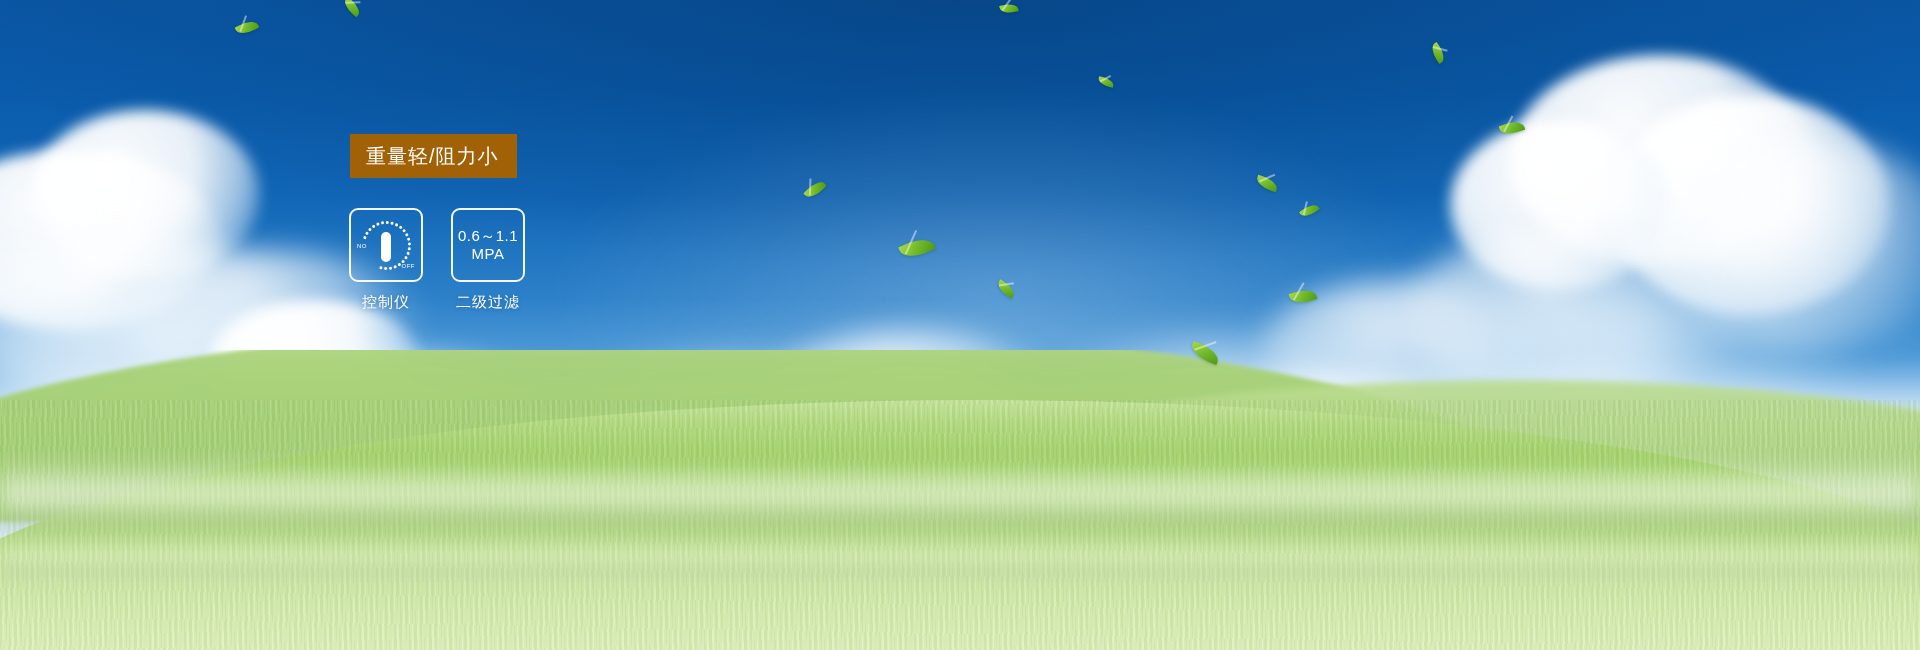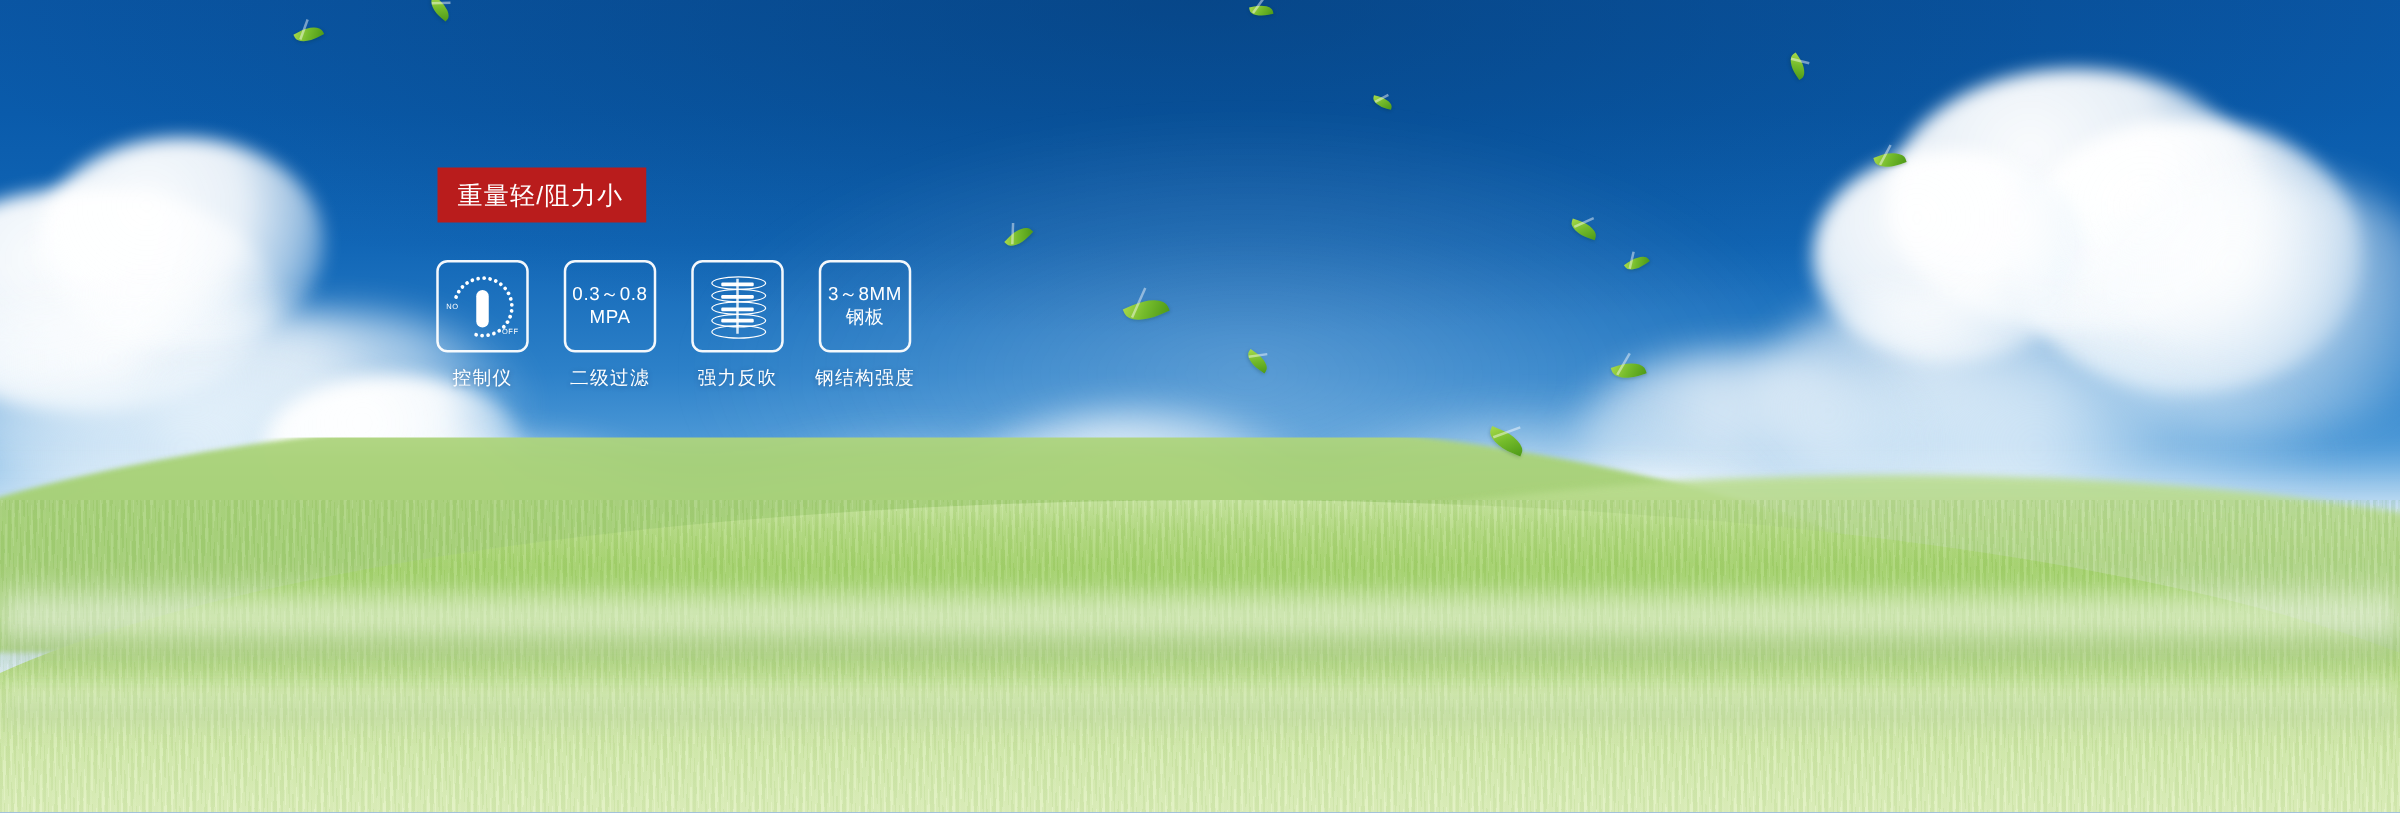--- a/index.html
+++ b/index.html
@@ -255,21 +255,21 @@
   }
   .badge {
     display: flex;
     align-items: center;
     justify-content: center;
     font-size: 20px;
     letter-spacing: 1px;
     white-space: nowrap;
   }
   .badge-left {
-    background: #b91c1c;
+    background: #a16207;
     color: #ffffff;
     padding: 0 18px 0 16px;
     position: relative;
     z-index: 2;
   }
   .badge-right {
     background: #ffffff;
     color: #0f5bb0;
     padding: 0 16px 0 20px;
     position: relative;
@@ -532,51 +532,25 @@
             <div class="tag tag-no">NO</div>
             <div class="tag tag-off">OFF</div>
           </div>
         </div>
         <div class="feature-label">控制仪</div>
       </div>
 
       <div class="feature">
         <div class="feature-box">
           <div class="icon-text">
-            <span>0.3～0.8</span>
+            <span>0.6～1.1</span>
             <span class="ln2">MPA</span>
           </div>
         </div>
         <div class="feature-label">二级过滤</div>
       </div>
 
-      <div class="feature">
-        <div class="feature-box">
-          <div class="coil">
-            <div class="stem"></div>
-            <div class="ring" style="top:2px;"></div>
-            <div class="bar" style="top:7px;"></div>
-            <div class="ring" style="top:12px;"></div>
-            <div class="bar" style="top:17px;"></div>
-            <div class="ring" style="top:22px;"></div>
-            <div class="bar" style="top:27px;"></div>
-            <div class="ring" style="top:32px;"></div>
-            <div class="bar" style="top:36px;"></div>
-            <div class="ring" style="top:41px;"></div>
-          </div>
-        </div>
-        <div class="feature-label">强力反吹</div>
-      </div>
-
-      <div class="feature">
-        <div class="feature-box">
-          <div class="icon-text">
-            <span>3～8MM</span>
-            <span class="ln2">钢板</span>
-          </div>
-        </div>
-        <div class="feature-label">钢结构强度</div>
-      </div>
+
 
 
     </div>
   </div>
 </div>
 
 </body></html>

